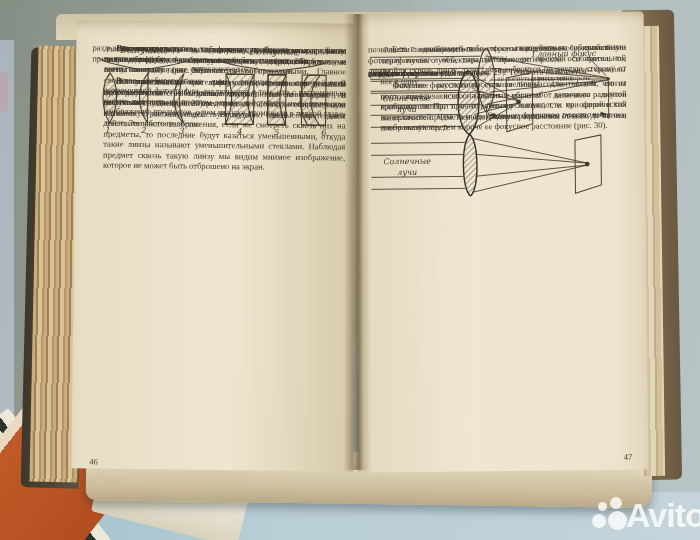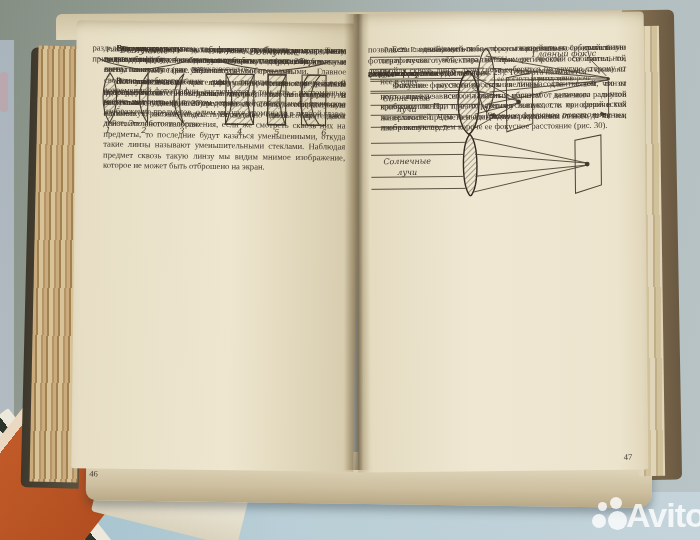--- a/index.html
+++ b/index.html
@@ -137,21 +137,21 @@
           <b class="lead">Вогнутые меньше</b>
           <span> отличаются тем, что края у них толще середины. В противоположность выпуклым такие линзы не собирают, а рассеивают падающие на них лучи света, откуда они получили название рассеивающих. Вогнутые линзы не дают действительного изображения, если же смотреть сквозь них на предметы, то последние будут казаться уменьшенными, откуда такие линзы называют уменьшительными стеклами. Наблюдая предмет сквозь такую линзу мы видим мнимое изображение, которое не может быть отброшено на экран.</span>
         </p>
       <p class="para indent">
           <span>В зависимости от формы рассеивающие линзы подразделяются на двояковогнутые, плосковогнутые и выпукловогнутые (рис. 28).</span>
         </p>
       <p class="para indent">
           <span>На свойствах собирательных линз основано и действие фотографического объектива, который хотя и состоит из нескольких линз, но представляет собой собирательную оптическую систему и действует подобно одной собирательной линзе. Это обстоятельство</span>
         </p>
     </div>
-    <div class="pagenum" style="left:18px;top:448px;font-family:Liberation Serif, serif;">46</div>
+    <div class="pagenum" style="left:18px;top:436px;font-family:Liberation Serif, serif;">46</div>
   </div>
 
   <div class="page page-right">
     <div class="tcol" style="left:14px;top:30px;width:258px;">
       <p class="para">
           <span>позволяет ознакомиться с главнейшими свойствами фотографического объектива на примере простой собирательной линзы.</span>
         </p>
       <p class="para indent">
           <span>Если с одной какой-либо стороны направить на собирательную линзу пучок лучей, параллельных оптической оси линзы, то, пройдя сквозь линзу, лучи света соберутся по другую сторону от нее в одну</span>
         </p>

